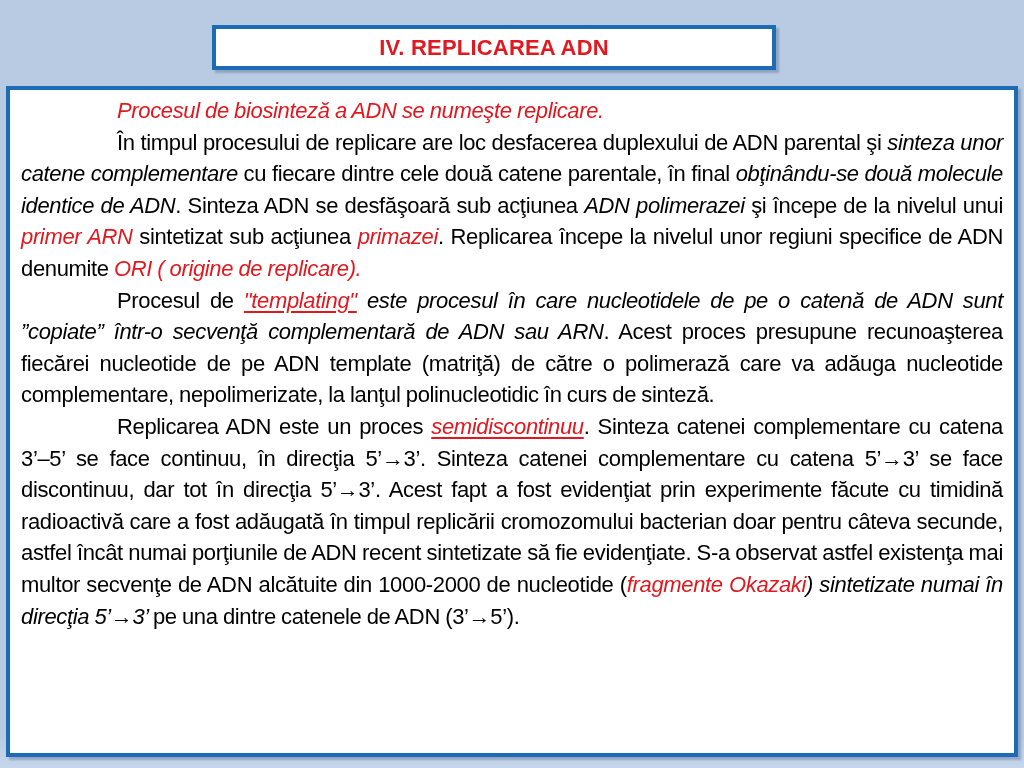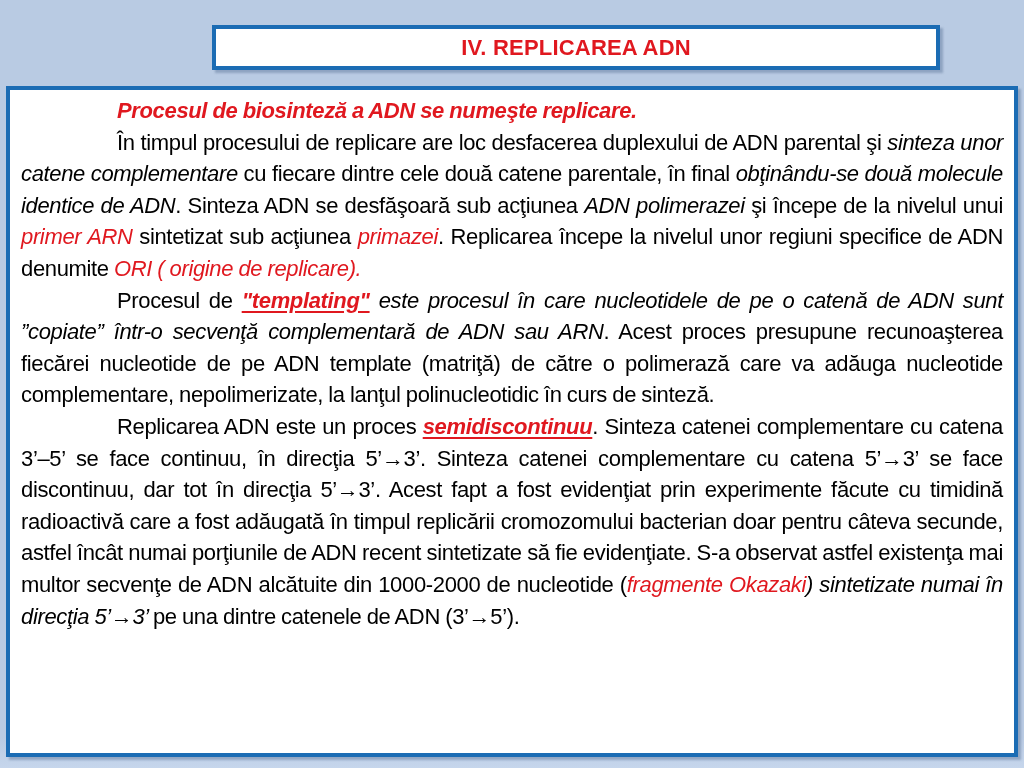--- a/index.html
+++ b/index.html
@@ -11,21 +11,21 @@
   }
   html,body{margin:0;padding:0;}
   body{
     width:1024px;height:768px;
     background:linear-gradient(180deg,var(--bg) 0%,var(--bg) 96%,#c6d6ec 100%);
     font-family:"Liberation Sans", sans-serif;
     overflow:hidden;
   }
   .slide{position:relative;width:1024px;height:768px;}
   .title-box{
-    position:absolute;left:212px;top:25px;width:728px;height:45px;
+    position:absolute;left:212px;top:25px;width:564px;height:45px;
     box-sizing:border-box;background:var(--fill);
     border:4px solid var(--border);
     box-shadow:3px 3px 2px rgba(90,115,150,0.45);
     display:flex;align-items:center;justify-content:center;
   }
   .title-text{
     color:var(--red);font-weight:bold;font-size:22px;letter-spacing:0.2px;
   }
   .body-box{
     position:absolute;left:6px;top:86px;width:1012px;height:671px;
@@ -37,21 +37,21 @@
   }
   p.para{
     margin:0;color:var(--ink);
     font-size:22px;line-height:31.6px;
     letter-spacing:-0.35px;word-spacing:-0.5px;
     text-align:justify;
     text-indent:96px;
   }
   .run{white-space:pre-wrap;}
   .red{color:var(--red);}
-  .bold{font-weight:bold;margin-top:9px;}
+  .bold{font-weight:normal;margin-top:9px;}
   .italic{font-style:italic;}
   .underline{text-decoration:underline;text-underline-offset:3px;}
 </style>
 </head>
 <body>
 
 <div class="slide">
 
   <div class="title-box">
     <span class="title-text">IV. REPLICAREA ADN</span>

